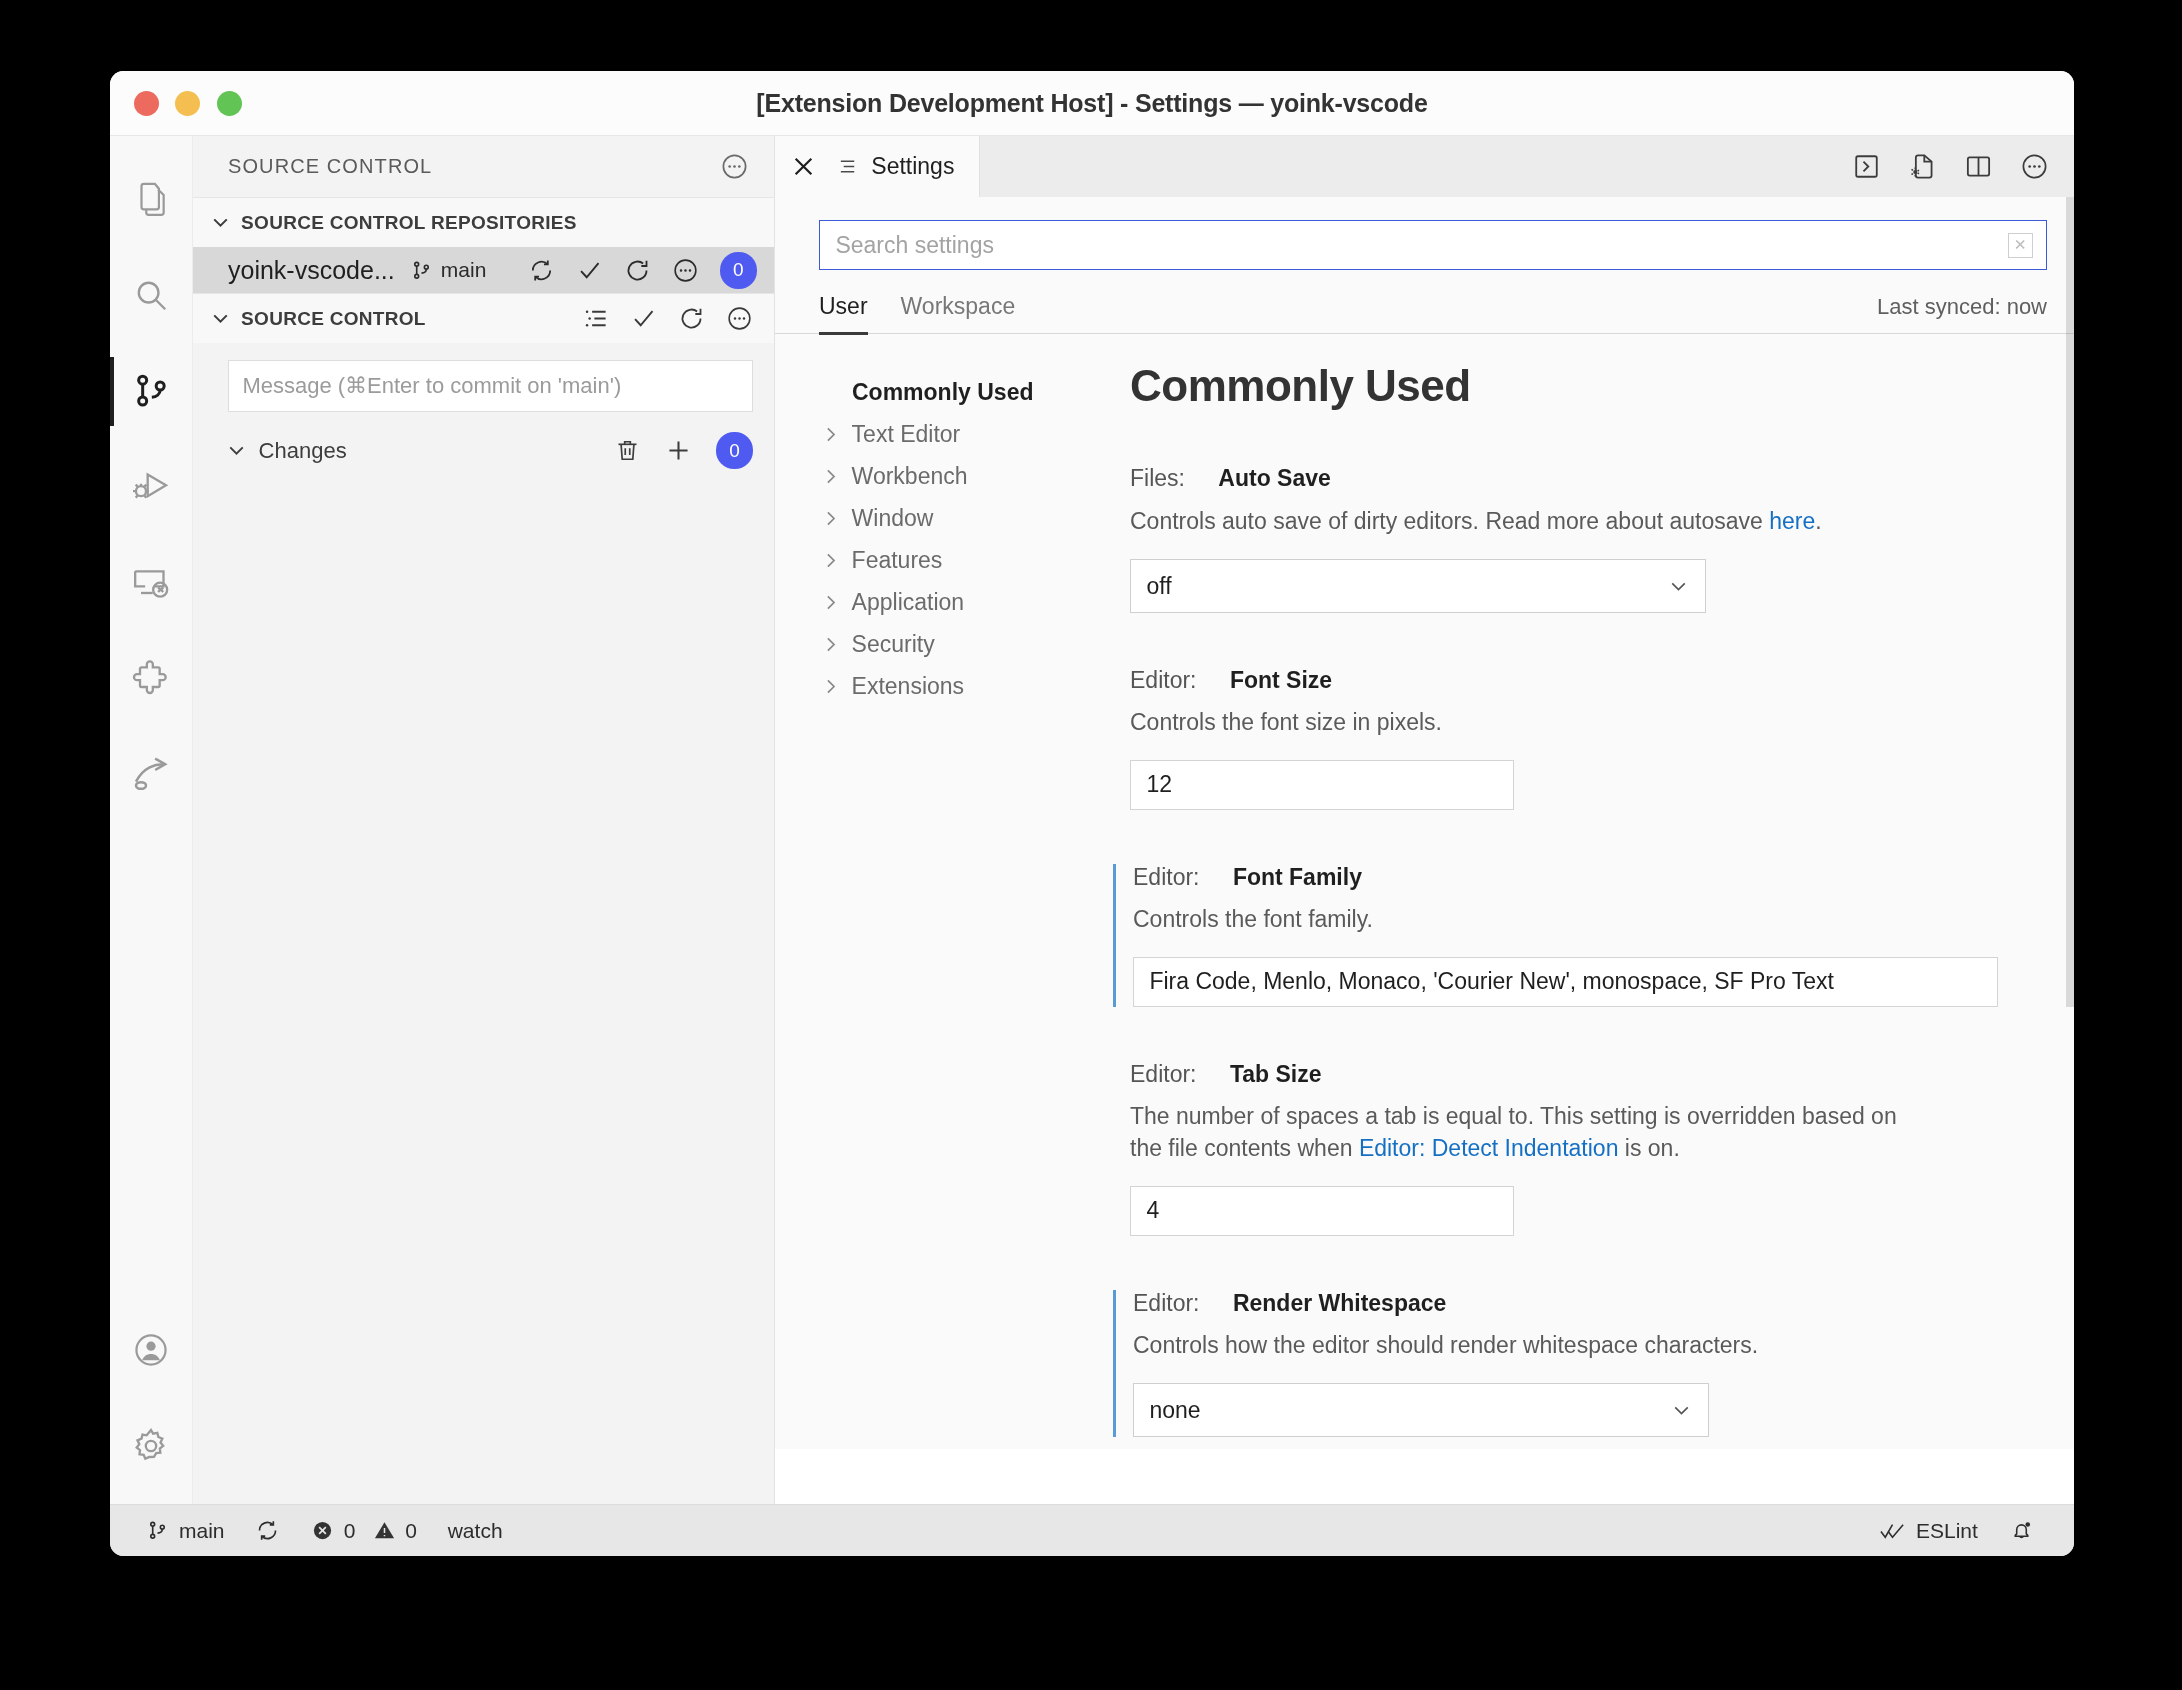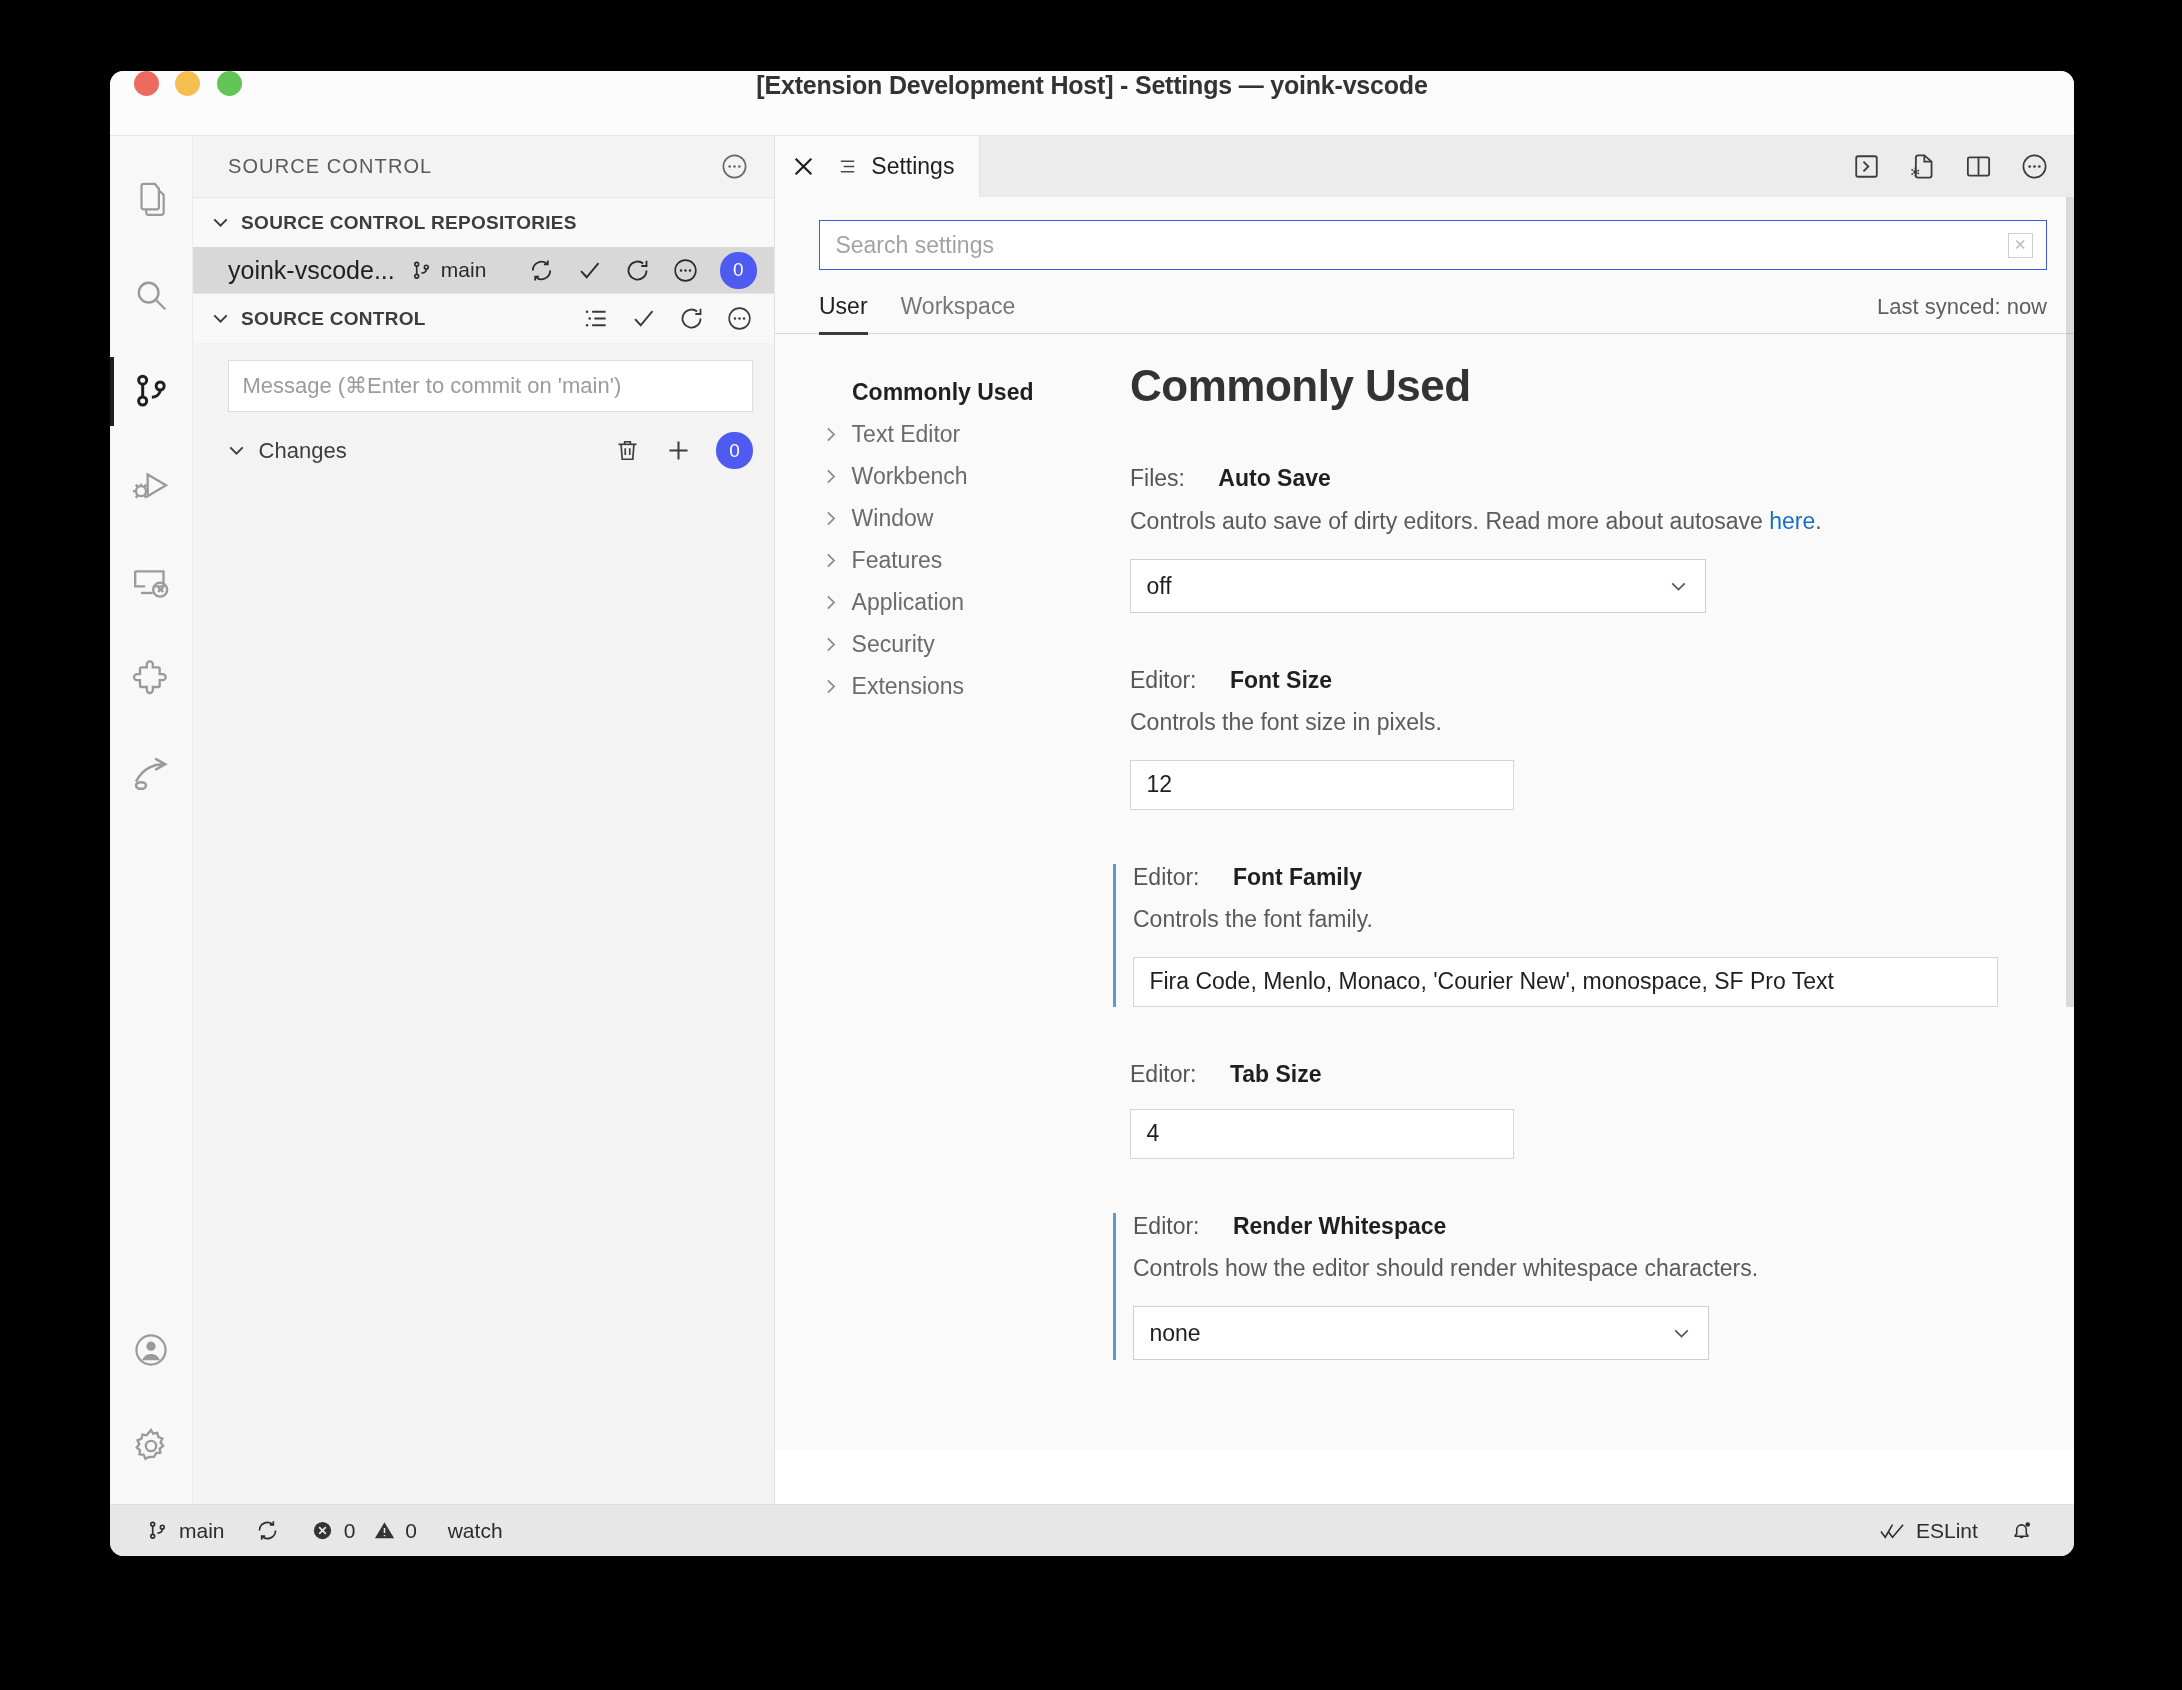--- a/index.html
+++ b/index.html
@@ -18,21 +18,21 @@
     border-radius: 13.4px;
     overflow: hidden;
     box-shadow: 0 9.6px 58px rgba(0,0,0,0.55);
     display: flex; flex-direction: column;
   }
 
   
   .titlebar {
     height: 65px; flex: 0 0 65px;
     background: #fcfcfc;
-    display: flex; align-items: flex-start;
+    display: flex; align-items: center;
     position: relative;
     border-bottom: 1px solid #e7e7e7;
   }
   .traffic { display: flex; gap: 16.3px; margin-left: 24px; }
   .dot { width: 25px; height: 25px; border-radius: 50%; }
   .dot.red { background: #ed6a5e; }
   .dot.yellow { background: #f4bf50; }
   .dot.green { background: #61c455; }
   .title-text {
     position: absolute; left: 0; right: 0; text-align: center;
@@ -680,20 +680,23 @@
               <div class="s-desc">Controls the font family.</div>
               <div class="s-control">
                 <input class="s-input wide" value="Fira Code, Menlo, Monaco, 'Courier New', monospace, SF Pro Text" style="">
               </div>
             </div>
 
             <div class="setting">
               <div class="s-title">
                 <span>Editor: </span><b>Tab Size</b>
               </div>
+              <div class="s-desc">
+                <span>The number of spaces a tab is equal to. This setting is overridden based on the file contents when </span><a href="#">Editor: Detect Indentation</a><span> is on.</span>
+              </div>
               <div class="s-control">
                 <input class="s-input" value="4" style="">
               </div>
             </div>
 
             <div class="setting modified">
               <div class="s-title">
                 <span>Editor: </span><b>Render Whitespace</b>
               </div>
               <div class="s-desc">Controls how the editor should render whitespace characters.</div>

